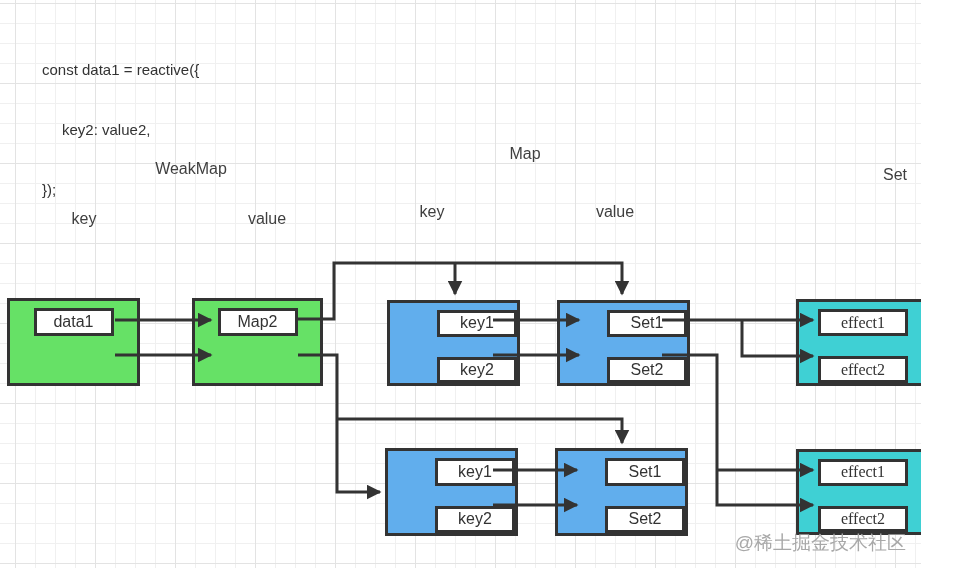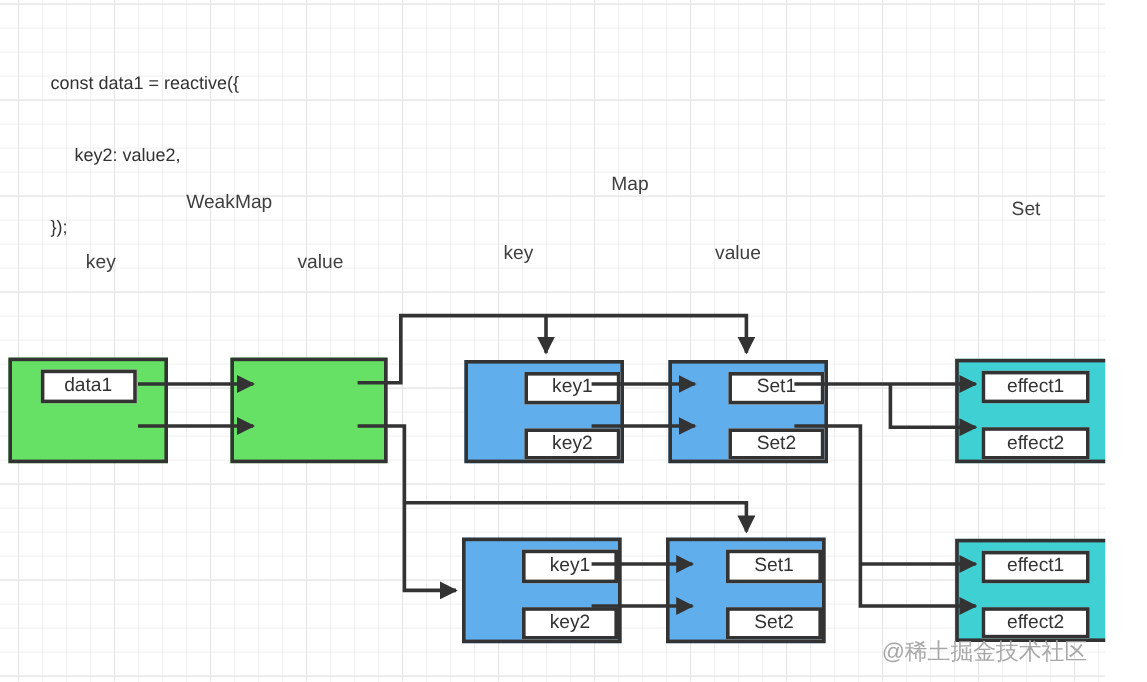--- a/index.html
+++ b/index.html
@@ -29,21 +29,21 @@
     font-size:16px; transform:translateX(-50%); white-space:nowrap;
   }
   .container{
     position:absolute; z-index:2; box-sizing:border-box;
     border:3px solid var(--line,#333);
     display:flex; flex-direction:column; align-items:center;
     padding-top:7px; gap:20px;
   }
   .container.green{background:var(--green,#66e166);}
   .container.blue{background:var(--blue,#61aeed);align-items:flex-end;}
-  .container.cyan{background:var(--cyan,#3fd0d4);}
+  .container.cyan{background:var(--cyan,#3fd0d4);font-family:Liberation Serif, serif;}
   .node{
     box-sizing:border-box; width:80px; height:28px;
     background:#fff; border:3px solid var(--line,#333);
     display:flex; align-items:center; justify-content:center;
     font-size:16px; color:#333;
   }
   .container.cyan .node{width:90px;}
   .arrows{position:absolute; left:0; top:0; z-index:5; pointer-events:none;}
   .arrows polyline{fill:none; stroke:var(--line,#333); stroke-width:3;}
   .watermark{
@@ -55,21 +55,21 @@
   .c-map{left:192px; top:298px; width:131px; height:88px;}
   .c-r1keys{left:387px; top:300px; width:133px; height:86px;}
   .c-r1sets{left:557px; top:300px; width:133px; height:86px;}
   .c-r1effects{left:796px; top:299px; width:134px; height:87px;}
   .c-r2keys{left:385px; top:448px; width:133px; height:88px;}
   .c-r2sets{left:555px; top:448px; width:133px; height:88px;}
   .c-r2effects{left:796px; top:449px; width:134px; height:86px;}
   
   .l-weakmap{left:191px; top:160px;}
   .l-map{left:525px; top:145px;}
-  .l-set{left:855px; top:166px;}
+  .l-set{left:895px; top:166px;}
   .l-wm-key{left:84px; top:210px;}
   .l-wm-value{left:267px; top:210px;}
   .l-map-key{left:432px; top:203px;}
   .l-map-value{left:615px; top:203px;}
 </style>
 </head>
 <body>
 
 <div class="canvas">
 
@@ -85,20 +85,21 @@
   <div class="lbl l-wm-key">key</div>
   <div class="lbl l-wm-value">value</div>
   <div class="lbl l-map-key">key</div>
   <div class="lbl l-map-value">value</div>
 
   <div class="container green c-weakmap">
     <div class="node">data1</div>
   </div>
 
   <div class="container green c-map">
+    <div class="node">Map2</div>
   </div>
 
   <div class="container blue c-r1keys">
     <div class="node">key1</div>
     <div class="node">key2</div>
   </div>
 
   <div class="container blue c-r1sets">
     <div class="node">Set1</div>
     <div class="node">Set2</div>

